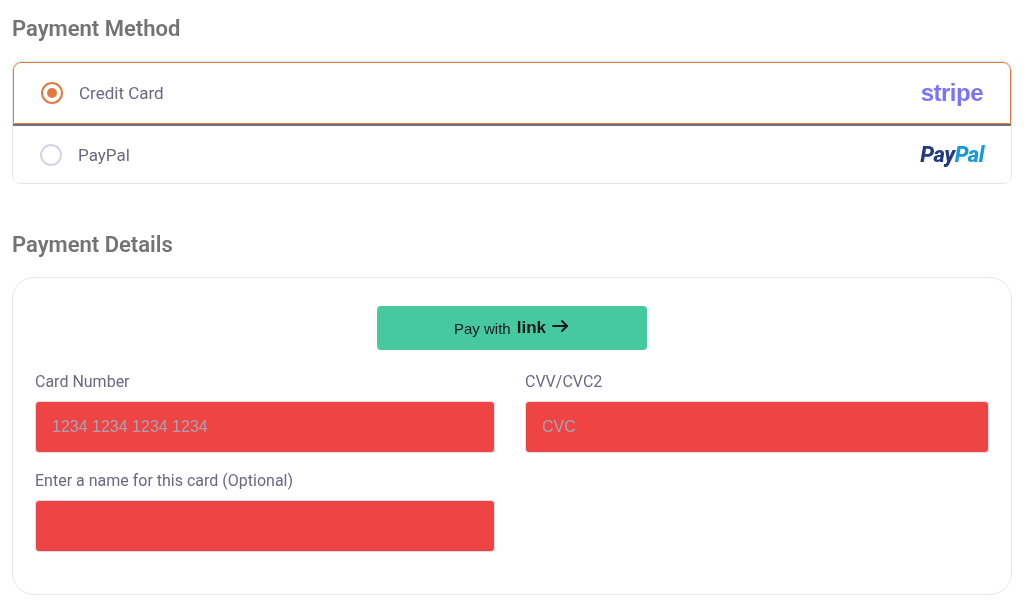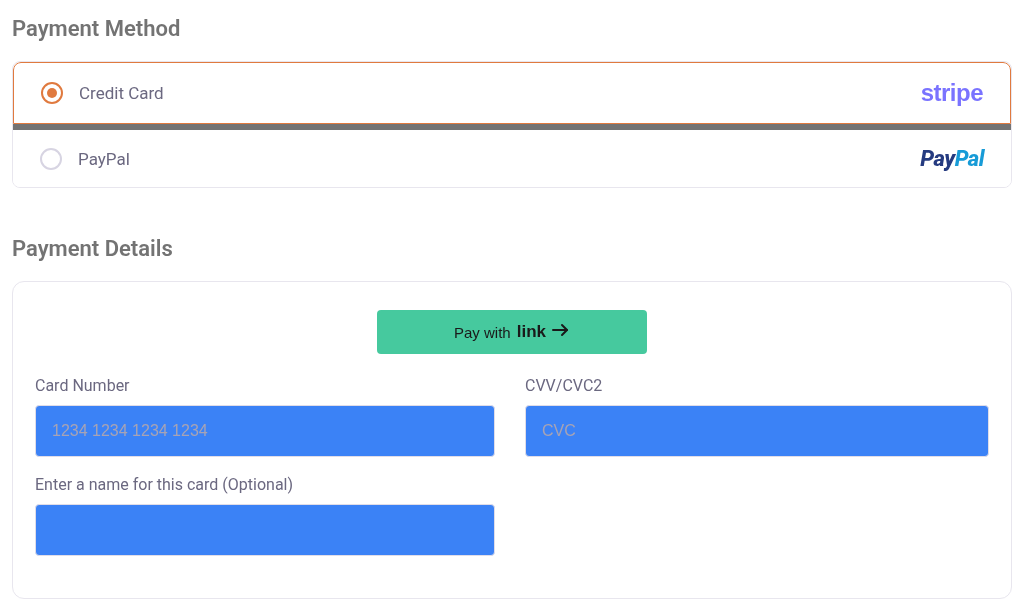--- a/index.html
+++ b/index.html
@@ -27,21 +27,21 @@
       margin-bottom: 48px;
     }
     .method-item {
       display: flex;
       align-items: center;
       justify-content: space-between;
       padding: 16px 27px;
       background: #fff;
       cursor: pointer;
     }
-    .method-item + .method-item { border-top: 6px solid #737373; }
+    .method-item + .method-item { border-top: 2px solid #737373; }
     .method-item.selected {
       border: 1px solid #e07a3f;
       border-radius: 8px 8px 0 0;
       position: relative;
       z-index: 1;
     }
 
     .method-left { display: flex; align-items: center; gap: 16px; }
 
     .radio {
@@ -82,21 +82,21 @@
       font-weight: 800;
       font-style: italic;
       letter-spacing: -0.5px;
     }
     .brand-paypal .pay { color: #253b80; }
     .brand-paypal .pal { color: #179bd7; }
 
     
     .details-card {
       border: 1px solid #e8e6ee;
-      border-radius: 12px;
+      border-radius: 22px;
       padding: 28px 22px 24px 22px;
     }
 
     .pay-with-link {
       display: flex;
       align-items: center;
       justify-content: center;
       gap: 6px;
       background: #46c99e;
       color: #1a1a1a;
@@ -129,21 +129,21 @@
       display: block;
     }
     .text-input {
       width: 100%;
       height: 52px;
       padding: 0 16px;
       border: 1px solid #e0dde8;
       border-radius: 4px;
       font-size: 16px;
       color: #2d2b55;
-      background: #3b82f6;
+      background: #ef4444;
     }
     .text-input::placeholder { color: #a7a3b5; }
 
     .row2 .col { flex: 0 0 460px; }
   </style>
 </head>
 <body>
 
 <h2 class="section-title">Payment Method</h2>
 

